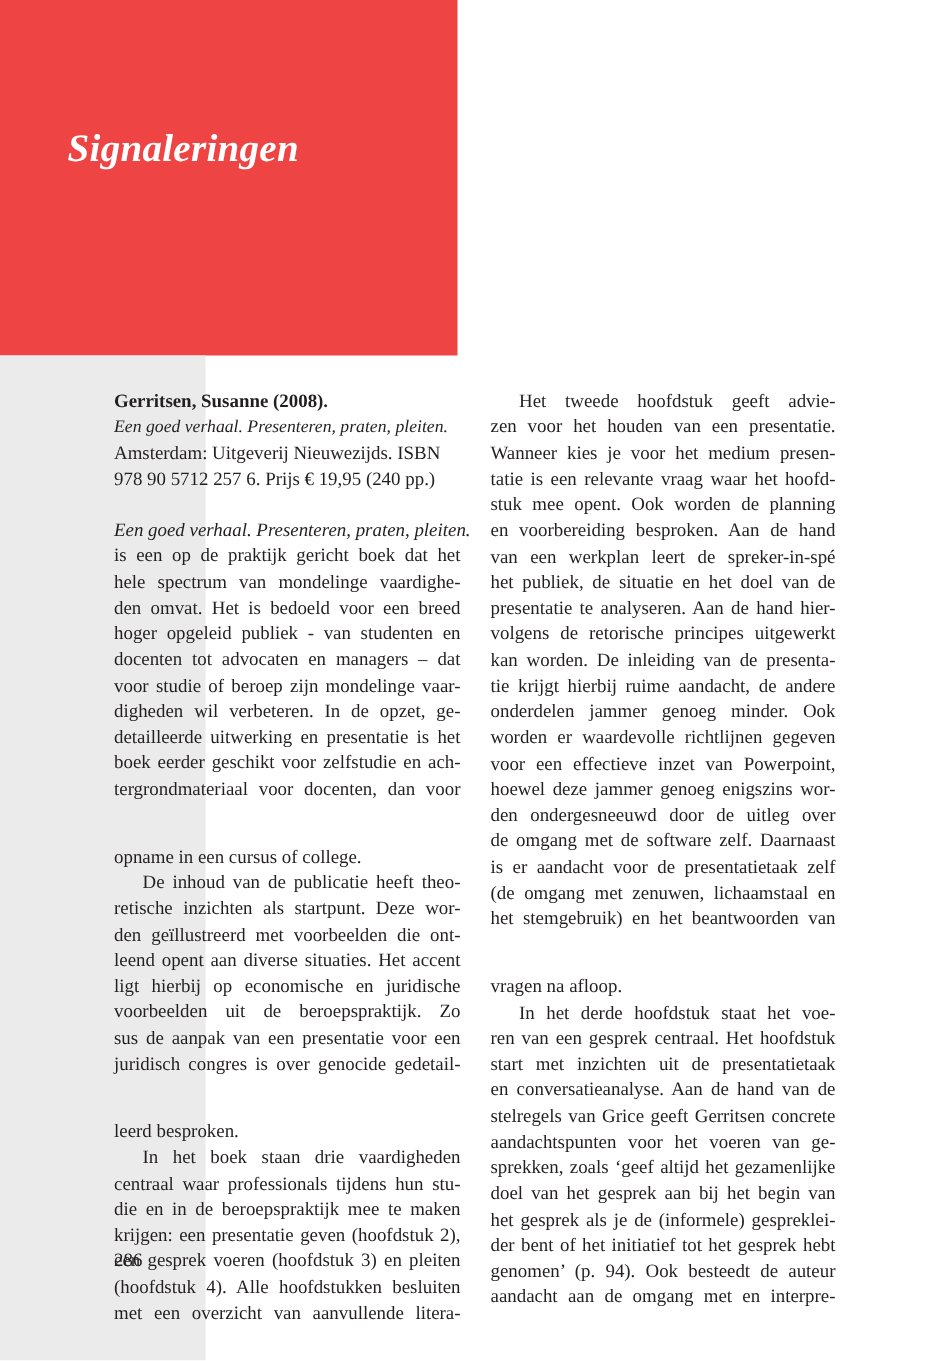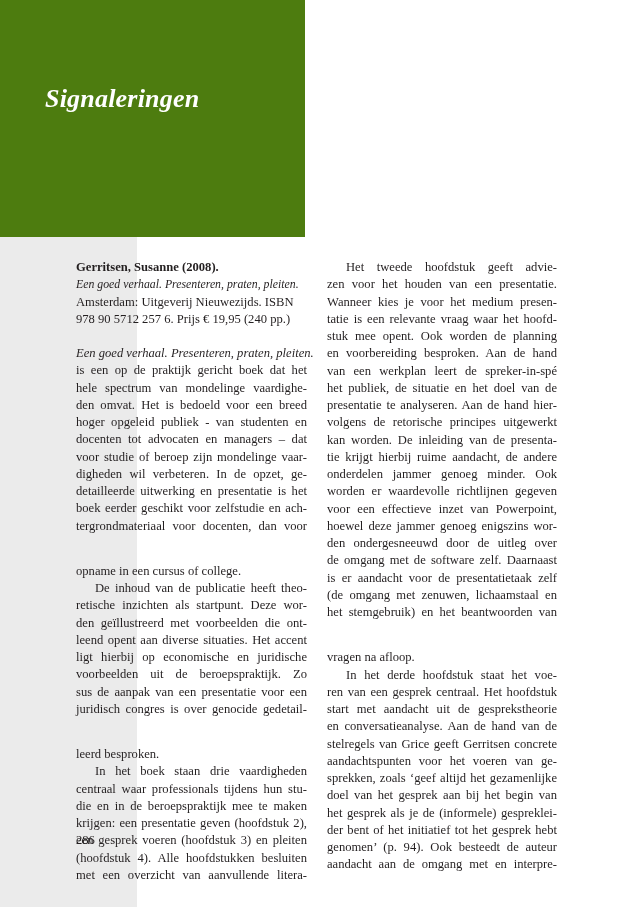--- a/index.html
+++ b/index.html
@@ -1,20 +1,20 @@
 <!DOCTYPE html>
 <html><head>
 <meta charset="utf-8">
 <style>
   * { margin: 0; padding: 0; box-sizing: border-box; }
   html, body { width: 631px; height: 907px; background: #ffffff; overflow: hidden; }
   body { position: relative; font-family: "Liberation Serif", "DejaVu Serif", serif; color: #231f20; }
   .header-block {
     position: absolute; left: 0; top: 0; width: 305px; height: 237px;
-    background: #4d7c0f;
+    background: #ef4444;
   }
   .section-title {
     position: absolute; left: 45px; top: 84px;
     font-family: "Liberation Serif", "DejaVu Serif", serif;
     font-style: italic; font-weight: bold; font-size: 26px;
     color: #ffffff; letter-spacing: 0.2px;
   }
   .gray-strip {
     position: absolute; left: 0; top: 237px; width: 137px; height: 670px;
     background: #ebebeb;
@@ -117,21 +117,21 @@
     <span class="line">de omgang met de software zelf. Daarnaast</span>
     <span class="line">is er aandacht voor de presentatietaak zelf</span>
     <span class="line">(de omgang met zenuwen, lichaamstaal en</span>
     <span class="line">het stemgebruik) en het beantwoorden van</span>
     <span class="line last">vragen na afloop.</span>
   </p>
 
   <p>
     <span class="line" style="padding-left:19px">In het derde hoofdstuk staat het voe-</span>
     <span class="line">ren van een gesprek centraal. Het hoofdstuk</span>
-    <span class="line">start met aandacht uit de gesprekstheorie</span>
+    <span class="line">start met inzichten uit de presentatietaak</span>
     <span class="line">en conversatieanalyse. Aan de hand van de</span>
     <span class="line">stelregels van Grice geeft Gerritsen concrete</span>
     <span class="line">aandachtspunten voor het voeren van ge-</span>
     <span class="line">sprekken, zoals ‘geef altijd het gezamenlijke</span>
     <span class="line">doel van het gesprek aan bij het begin van</span>
     <span class="line">het gesprek als je de (informele) gespreklei-</span>
     <span class="line">der bent of het initiatief tot het gesprek hebt</span>
     <span class="line">genomen’ (p. 94). Ook besteedt de auteur</span>
     <span class="line">aandacht aan de omgang met en interpre-</span>
   </p>

